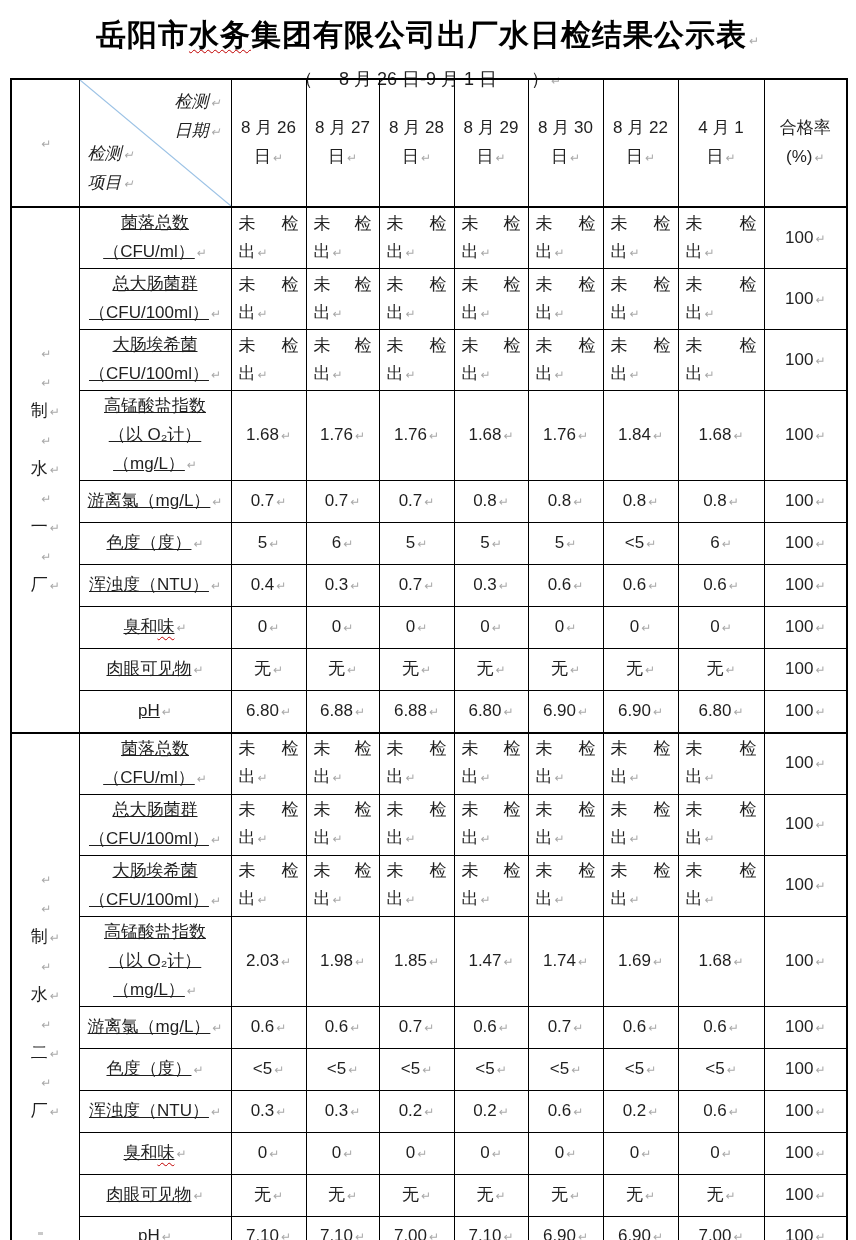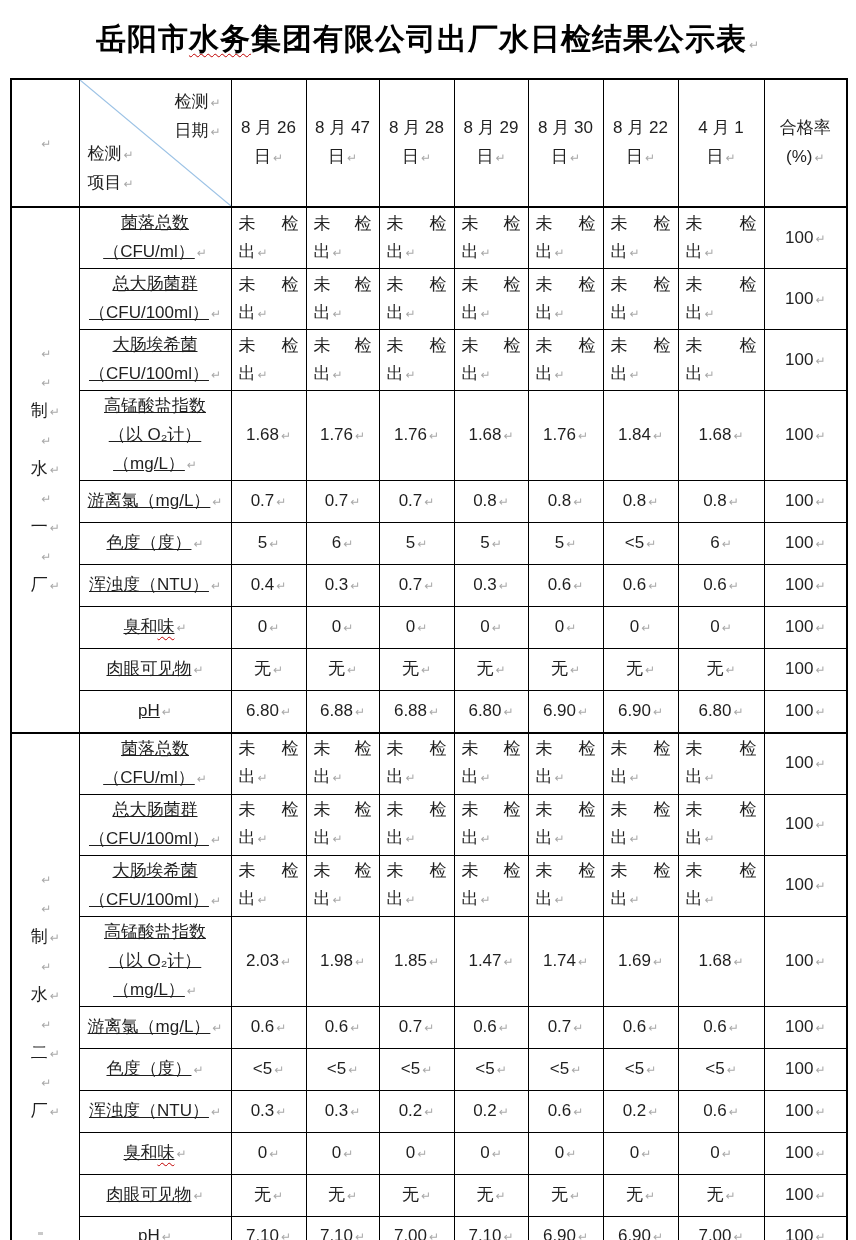--- a/index.html
+++ b/index.html
@@ -1,22 +1,22 @@
 <!DOCTYPE html>
 <html><head>
 <meta charset="utf-8">
 <style>
   * { margin:0; padding:0; box-sizing:border-box; }
   html,body { width:856px; height:1240px; background:#fff; overflow:hidden;
     font-family:"Liberation Sans", sans-serif; color:#1f1f1f; }
   .page { position:relative; width:856px; height:1240px; }
 
   
-  .title-line { text-align:center; padding-top:20px; font-size:30px; font-weight:bold;
-    color:#000; letter-spacing:1px; line-height:38px; }
+  .title-line { text-align:center; padding-top:12px; font-size:30px; font-weight:bold;
+    color:#000; letter-spacing:1px; line-height:46px; }
   .subtitle-line { text-align:center; font-size:18px; line-height:30px; color:#1f1f1f; }
   .subtitle-line .open { margin-right:26px; }
   .subtitle-line .close { margin-left:34px; }
   .wavy { text-decoration-line:underline; text-decoration-style:wavy;
     text-decoration-color:#c00000; text-decoration-thickness:1px;
     text-underline-offset:4px; text-decoration-skip-ink:none; }
 
   
   .p { color:#a9a9a9; font-size:12px; font-weight:normal; margin-left:2px;
     text-decoration:none !important; display:inline-block; }
@@ -26,21 +26,21 @@
     border-collapse:collapse; table-layout:fixed; border:2px solid #000; }
   table.grid td { border:1px solid #000; vertical-align:middle; text-align:center;
     font-size:17px; line-height:29px; padding:0; overflow:hidden; }
   tr.header-row td { height:128px; border-bottom:2px solid #000; }
   tr.sec-start td { border-top:2px solid #000; }
   tr.rh1 td { height:42px; }
   tr.rh2 td { height:57px; }
   tr.rh3 td { height:90px;text-align:center; }
 
   
-  td.corner { position:relative; }
+  td.corner { position:relative;font-style:italic; }
   td.corner svg.diag { position:absolute; inset:0; width:100%; height:100%; }
   .corner-top { position:absolute; top:8px; right:10px; text-align:right; line-height:27px; }
   .corner-bottom { position:absolute; bottom:8px; left:8px; text-align:left; line-height:27px; }
 
   
   .nd { padding:0 7px; }
   .nd-l1 { display:flex; justify-content:space-between; line-height:28px; }
   .nd-l2 { text-align:left; line-height:28px; }
 
   
@@ -53,20 +53,23 @@
 </style>
 </head>
 <body>
 
 <div class="page">
 
   <div class="title-line">
     <span>岳阳市</span><span class="wavy">水务</span><span>集团有限公司出厂水日检结果公示表</span><span class="p">↵</span>
   </div>
 
+  <div class="subtitle-line">
+    <span class="open">（</span><span>8 月 26 日-9 月 1 日</span><span class="close">）</span><span class="p">↵</span>
+  </div>
 
   <table class="grid">
     <colgroup>
       <col style="width:68px">
         <col style="width:152px">
       <col style="width:75px">
         <col style="width:73px">
         <col style="width:75px">
       <col style="width:74px">
         <col style="width:75px">
@@ -88,21 +91,21 @@
             <div class="corner-bottom">
               <div>检测<span class="p">↵</span></div>
               <div>项目<span class="p">↵</span></div>
             </div>
           </td>
           <td>
             <div>8 月 26</div>
             <div>日<span class="p">↵</span></div>
           </td>
           <td>
-            <div>8 月 47</div>
+            <div>8 月 27</div>
             <div>日<span class="p">↵</span></div>
           </td>
           <td>
             <div>8 月 28</div>
             <div>日<span class="p">↵</span></div>
           </td>
           <td>
             <div>8 月 29</div>
             <div>日<span class="p">↵</span></div>
           </td>

